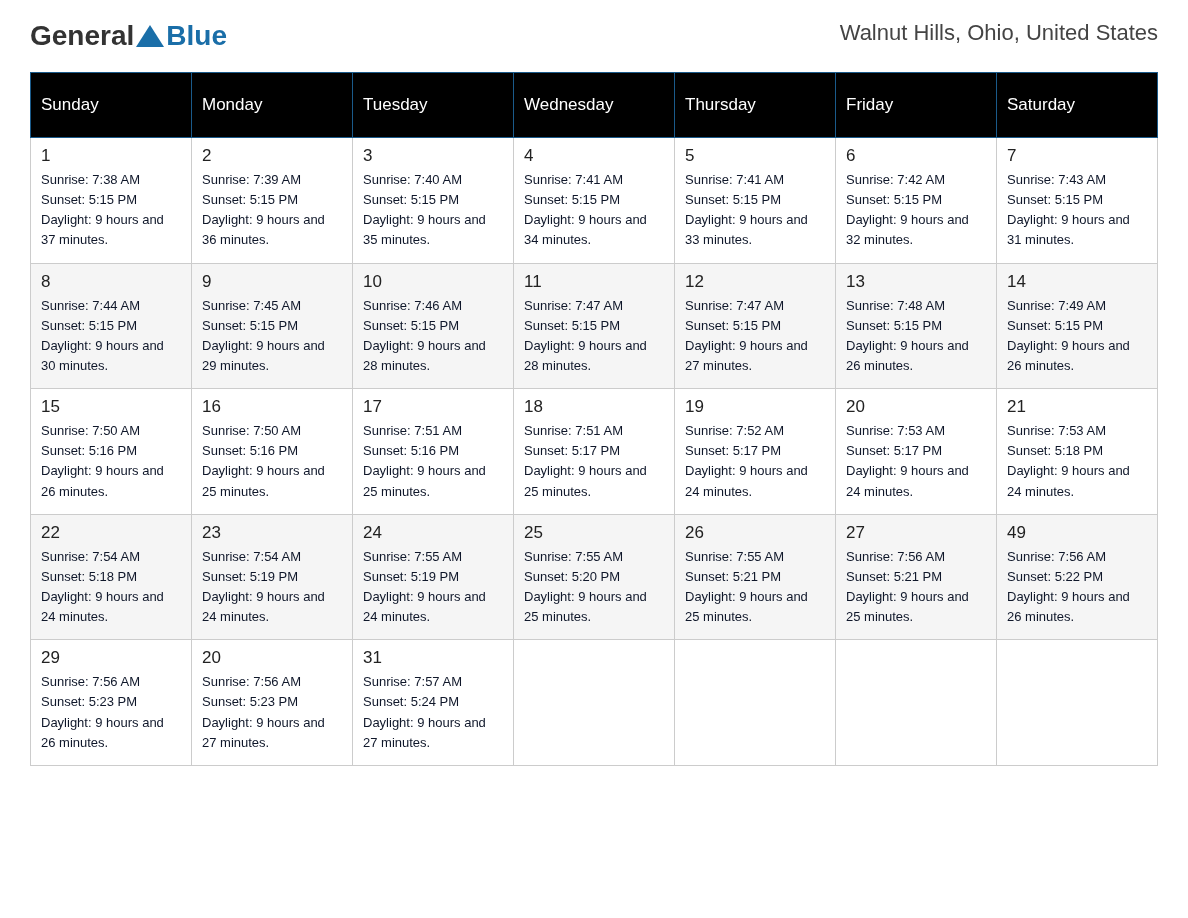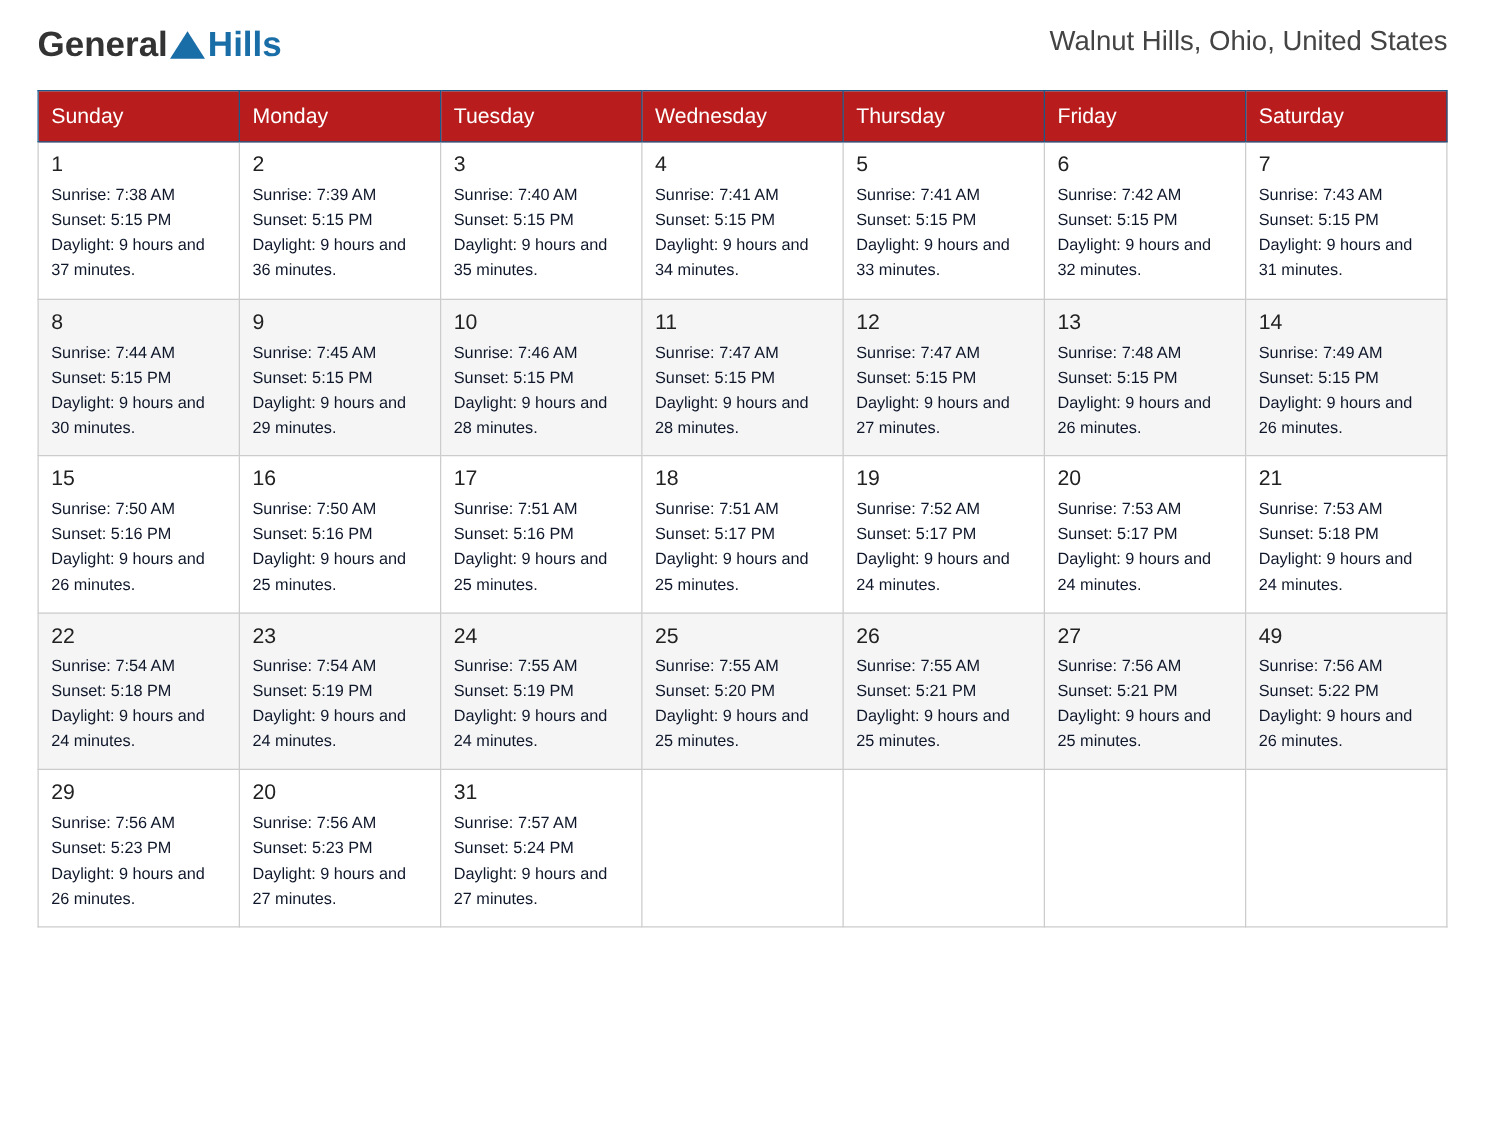--- a/index.html
+++ b/index.html
@@ -57,23 +57,23 @@
       font-size: 22px;
       color: #444;
       margin-top: 0;
     }
     .calendar-table {
       width: 100%;
       border-collapse: collapse;
       border: 1px solid #aaa;
     }
     .calendar-table th {
-      background-color: #b91c1c;
+      background-color: #000000;
       color: #ffffff;
-      padding: 10px 10px;
+      padding: 22px 10px;
       font-size: 17px;
       font-weight: normal;
       text-align: left;
       border: 1px solid #1a5a8a;
     }
     .calendar-table td {
       vertical-align: top;
       padding: 8px 10px 12px 10px;
       border: 1px solid #ccc;
       width: calc(100% / 7);
@@ -108,21 +108,21 @@
     }
   </style>
 </head>
 <body>
 
 <div class="header-area">
   <div class="logo-area">
     <div class="logo-text">
       <span class="logo-general">General</span>
       <span class="logo-triangle"></span>
-      <span class="logo-blue">Hills</span>
+      <span class="logo-blue">Blue</span>
     </div>
   </div>
   <div class="title-area">
     <div class="location-title">Walnut Hills, Ohio, United States</div>
   </div>
 </div>
 
 <table class="calendar-table">
   <thead>
     <tr>

